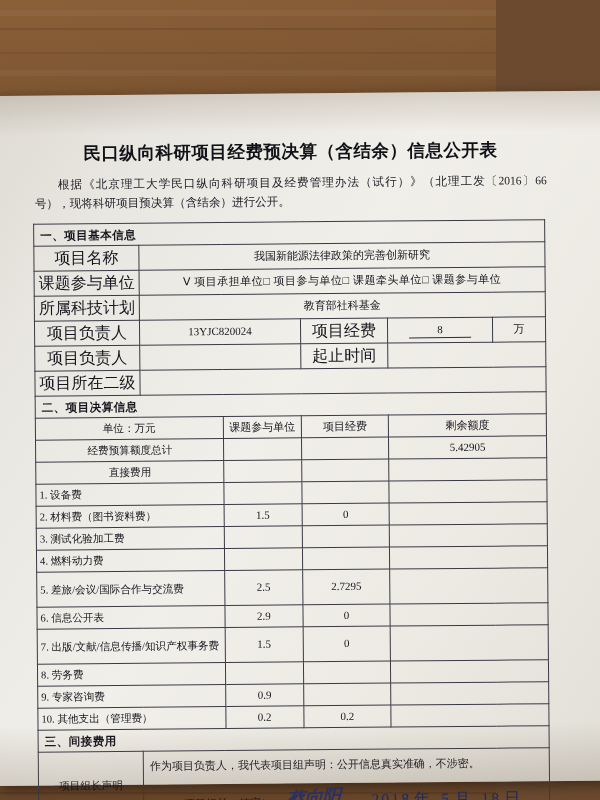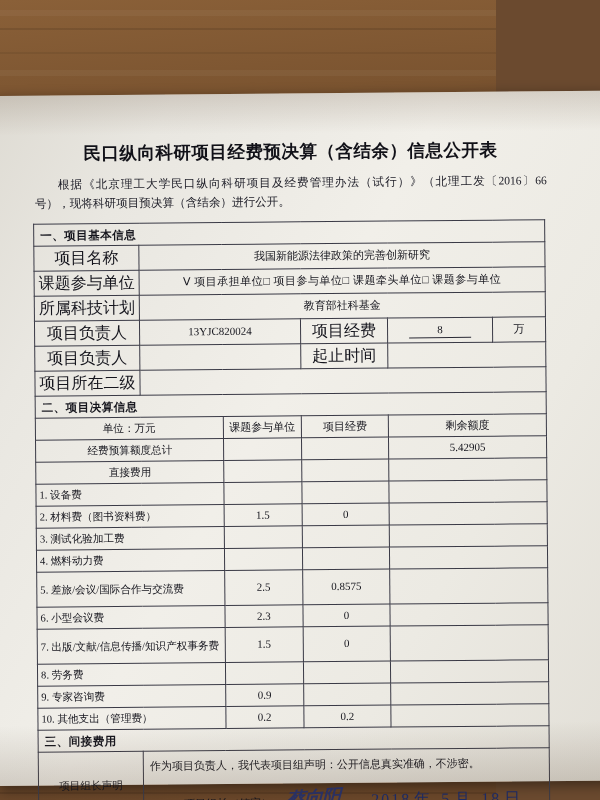--- a/index.html
+++ b/index.html
@@ -264,27 +264,27 @@
           <td class="rowlabel" colspan="2"><span>4.</span>
             <span>燃料动力费</span></td>
           <td class="val"></td>
           <td class="val"></td>
           <td class="val" colspan="2"></td>
         </tr>
         <tr>
           <td class="rowlabel" colspan="2" style="height:30px;"><span>5.</span>
             <span>差旅/会议/国际合作与交流费</span></td>
           <td class="val">2.5</td>
-          <td class="val">0.8575</td>
+          <td class="val">2.7295</td>
           <td class="val" colspan="2"></td>
         </tr>
         <tr>
           <td class="rowlabel" colspan="2"><span>6.</span>
-            <span>小型会议费</span></td>
-          <td class="val">2.3</td>
+            <span>信息公开表</span></td>
+          <td class="val">2.9</td>
           <td class="val">0</td>
           <td class="val" colspan="2"></td>
         </tr>
         <tr>
           <td class="rowlabel" colspan="2" style="height:30px;"><span>7.</span>
             <span>出版/文献/信息传播/知识产权事务费</span></td>
           <td class="val">1.5</td>
           <td class="val">0</td>
           <td class="val" colspan="2"></td>
         </tr>

